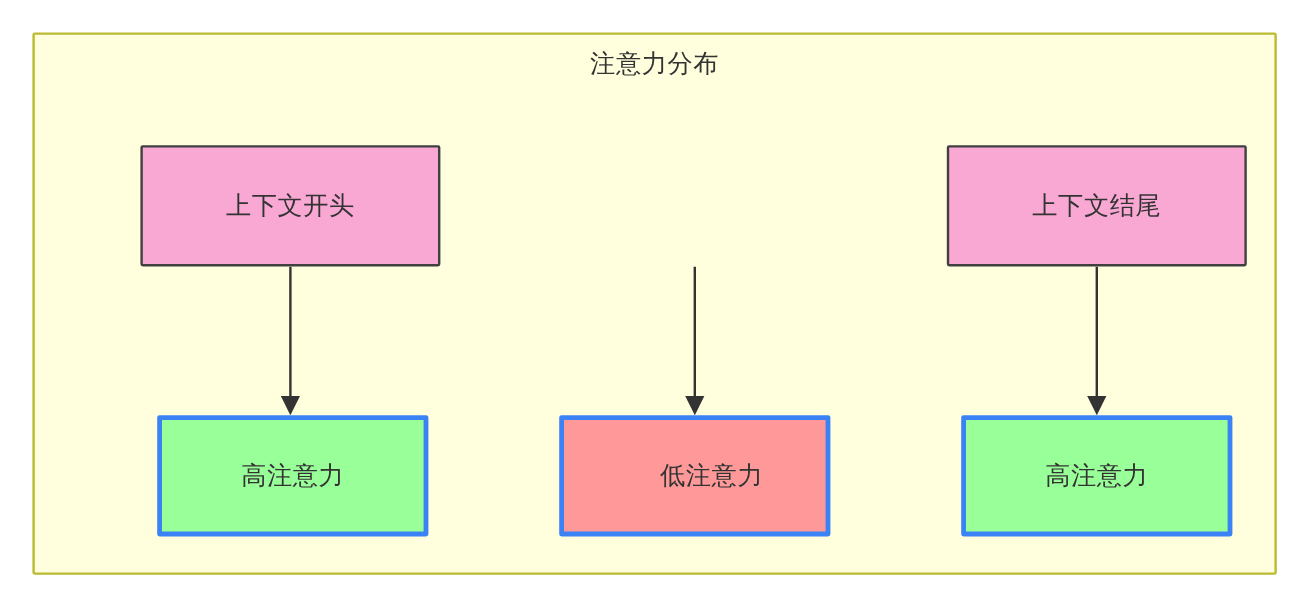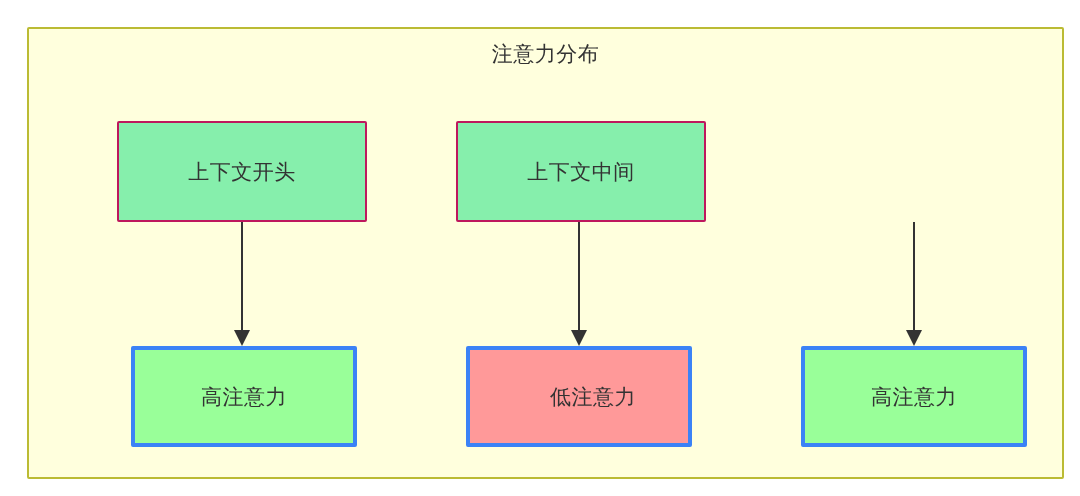--- a/index.html
+++ b/index.html
@@ -59,22 +59,22 @@
     line-height: 26px;
     color: #333333;
     letter-spacing: 0.5px;
     white-space: nowrap;
   }
 
   
   .node.ctx {
     width: 250px;
     height: 101px;
-    background: #86efac;
-    border: 2px solid #be185d;
+    background: #f9a8d4;
+    border: 2px solid #404040;
     border-radius: 2px;
     top: 92px;
   }
   .node.ctx-start  { left: 88px;  }
   .node.ctx-middle { left: 427px; }
   .node.ctx-end    { left: 760px; }
 
   
   .node.attn {
     width: 226px;
@@ -107,24 +107,24 @@
 <div id="canvas">
 
   <div class="subgraph">
 
     <div class="subgraph-title">注意力分布</div>
 
     <div class="node ctx ctx-start">
       <span>上下文开头</span>
     </div>
 
-    <div class="node ctx ctx-middle">
-      <span>上下文中间</span>
+
+    <div class="node ctx ctx-end">
+      <span>上下文结尾</span>
     </div>
-
 
     <div class="edge edge-1">
       <svg width="24" height="126" viewBox="0 0 24 126" xmlns="http://www.w3.org/2000/svg">
         <line x1="12" y1="0" x2="12" y2="113" stroke="#333333" stroke-width="2"></line>
         <polygon points="12,124 4,108 20,108" fill="#333333"></polygon>
       </svg>
     </div>
 
     <div class="edge edge-2">
       <svg width="24" height="126" viewBox="0 0 24 126" xmlns="http://www.w3.org/2000/svg">

